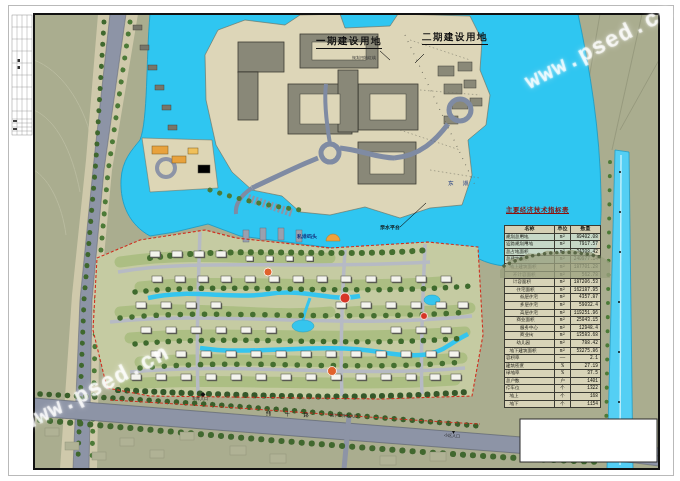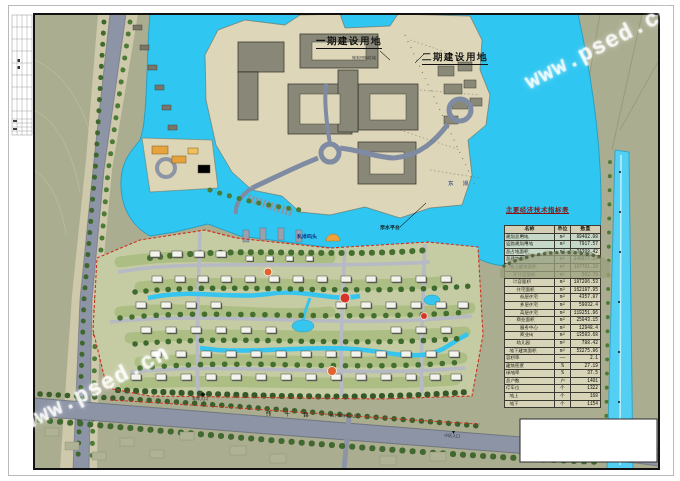--- a/index.html
+++ b/index.html
@@ -17,21 +17,21 @@
         font-size:4.5px;white-space:nowrap;overflow:hidden;font-weight:normal;}
   .ind th{font-size:5px;font-weight:bold;text-align:center;background:rgba(214,207,178,.9);}
   .ind td.u{width:13px;text-align:center;}
   .ind td.q{width:26px;text-align:right;padding-right:2px;}
   .hill-overlay{position:absolute;left:500px;top:244px;z-index:4;pointer-events:none;}
   
   .lbl{position:absolute;z-index:5;color:#111;white-space:nowrap;line-height:1;}
   .lbl-phase{font-size:9.5px;font-weight:bold;letter-spacing:1.5px;
         border-bottom:1px solid #111;padding-bottom:1px;}
   .lbl-phase1{left:316px;top:37px;}
-  .lbl-phase2{left:422px;top:53px;}
+  .lbl-phase2{left:422px;top:33px;}
   .lbl-redline{left:352px;top:56px;font-size:4px;color:#333;}
   .lbl-dock{left:297px;top:235px;font-size:5px;color:#16337f;font-weight:bold;}
   .lbl-waterfront{left:380px;top:226px;font-size:5px;color:#101010;font-weight:bold;}
   .lbl-lake{left:448px;top:181px;font-size:5.5px;letter-spacing:3px;color:#16337f;}
   .lbl-road{left:266px;top:412px;font-size:5.5px;letter-spacing:5px;transform:rotate(2deg);}
   .lbl-tiny{font-size:4px;color:#1a1a1a;}
   .lbl-garage{left:192px;top:397px;}
   .lbl-gateway{left:330px;top:414px;transform:rotate(2deg);}
   .lbl-centry{left:444px;top:434px;transform:rotate(3deg);}
   

